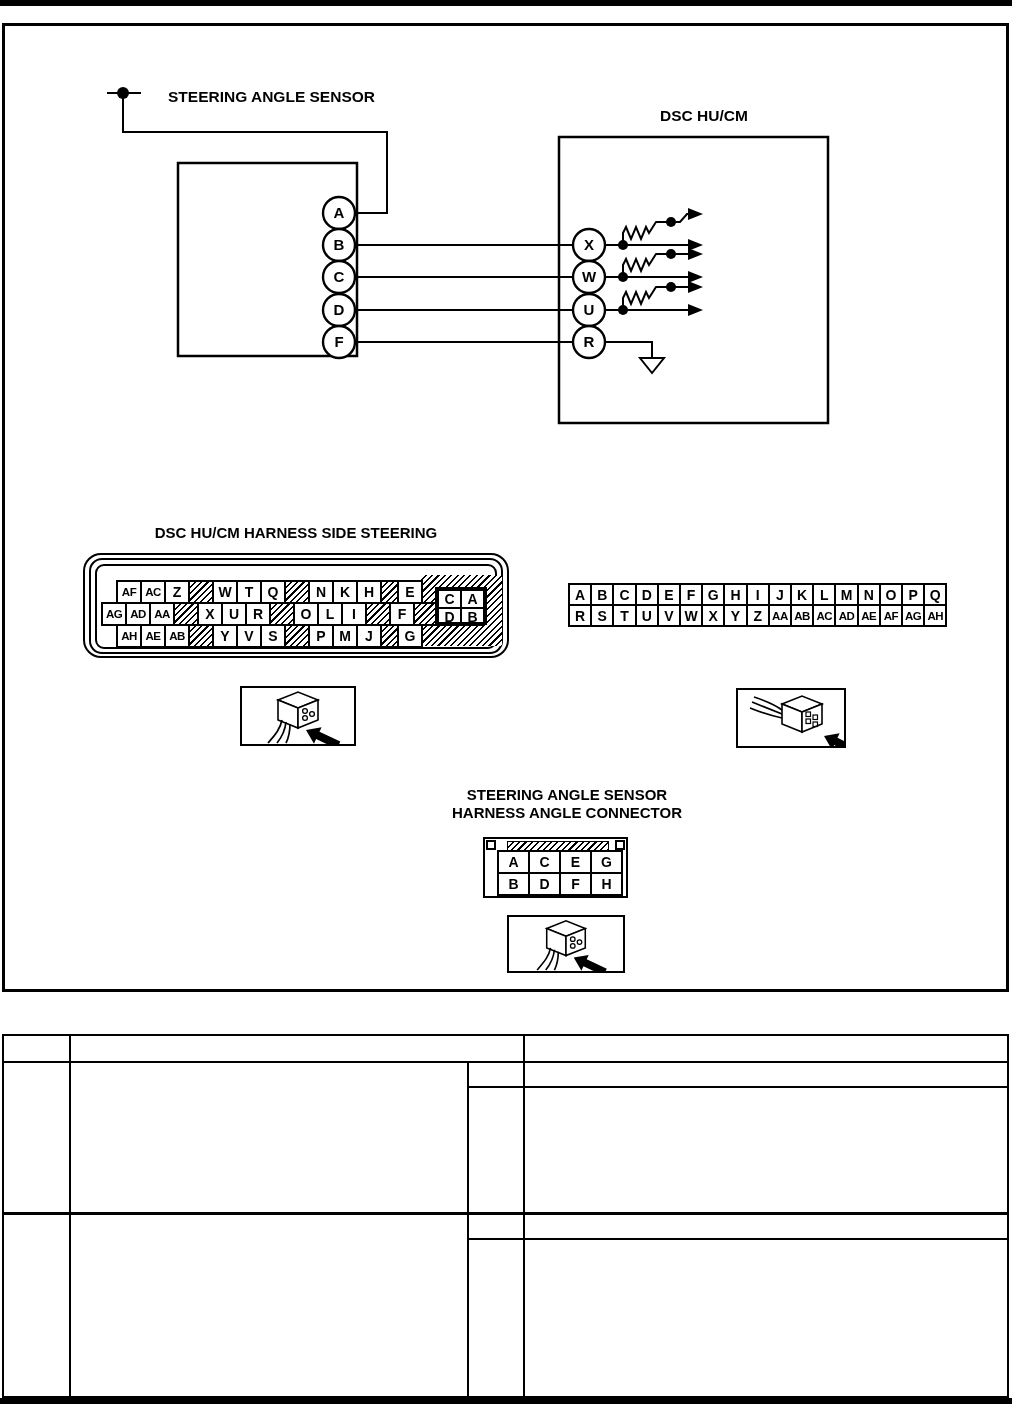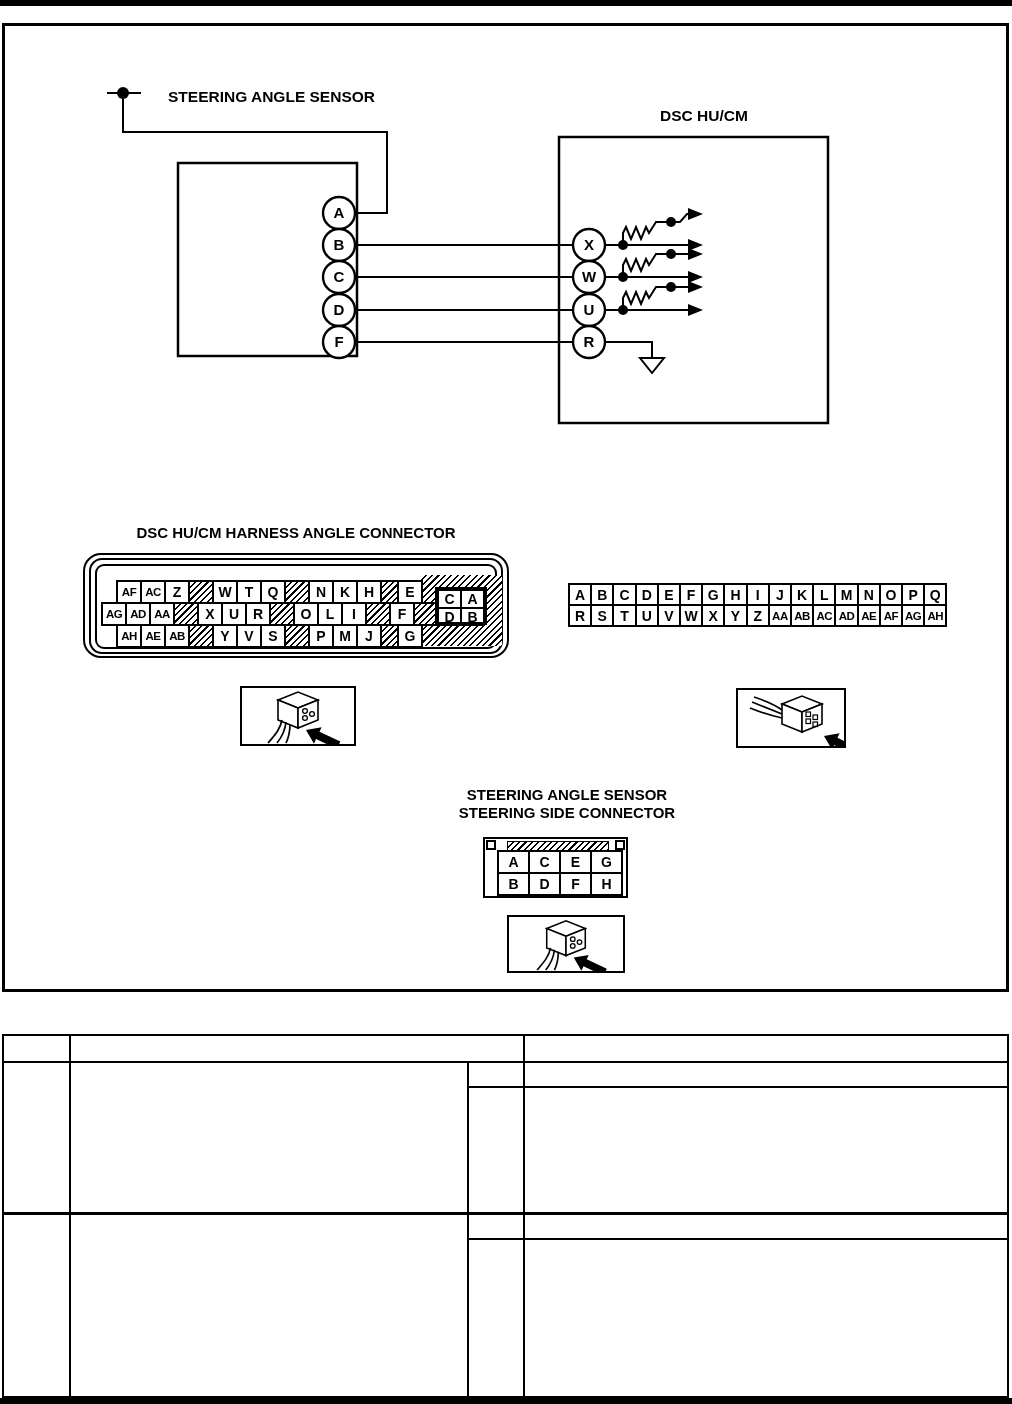--- a/index.html
+++ b/index.html
@@ -136,21 +136,21 @@
     <g>
         <circle class="pin" cx="589" cy="310" r="16"></circle>
         <text class="pin-txt" x="589" y="315">U</text>
       </g>
     <g>
         <circle class="pin" cx="589" cy="342" r="16"></circle>
         <text class="pin-txt" x="589" y="347">R</text>
       </g>
   </svg>
 
-  <div class="title" style="left:83px;top:524px;width:426px;">DSC HU/CM HARNESS ANGLE CONNECTOR</div>
+  <div class="title" style="left:83px;top:524px;width:426px;">DSC HU/CM HARNESS SIDE STEERING</div>
   <div class="conn" style="left:83px;top:553px;width:426px;height:105px;">
     <div class="hr hr1"></div>
     <div class="hr hr2"></div>
     <div class="hr hr3"></div>
     <div class="hatch hatch-region"></div>
     <div id="harness-grid">
         <div class="gcell small" style="left: 33px; top: 27px; width: 26px; height: 24px;">AF</div>
         <div class="gcell small" style="left: 57px; top: 27px; width: 26px; height: 24px;">AC</div>
         <div class="gcell" style="left: 81px; top: 27px; width: 26px; height: 24px;">Z</div>
         <div class="gcell hatch" style="left: 105px; top: 27px; width: 26px; height: 24px;"></div>
@@ -263,21 +263,21 @@
       <rect x="75" y="32" width="4.5" height="4.5" fill="none" stroke="#000" stroke-width="1.2"></rect>
       <path d="M44,20 C36,14 28,11 16,7" fill="none" stroke="#000" stroke-width="1.7"></path>
       <path d="M44,24 C34,20 24,16 14,12" fill="none" stroke="#000" stroke-width="1.7"></path>
       <path d="M44,28 C34,26 22,22 12,18" fill="none" stroke="#000" stroke-width="1.7"></path>
       <polygon points="0,0 13,-9 13,-4 36,-4 36,4 13,4 13,9" fill="#000" transform="translate(86,46) rotate(25)"></polygon>
     </svg>
   </div>
 
   <div class="title" style="left:420px;top:786px;width:294px;">
     <div>STEERING ANGLE SENSOR</div>
-    <div>STEERING SIDE CONNECTOR</div>
+    <div>HARNESS ANGLE CONNECTOR</div>
   </div>
   <div class="sas-house">
     <div class="sas-tab" style="left:1px;"></div>
     <div class="sas-tab" style="right:1px;"></div>
     <div class="hatch sas-strip"></div>
     <div style="position:absolute;left:12px;top:11px;" id="sas-grid">
         <div class="gcell" style="left: 0px; top: 0px; width: 33px; height: 24px;">A</div>
         <div class="gcell" style="left: 31px; top: 0px; width: 33px; height: 24px;">C</div>
         <div class="gcell" style="left: 62px; top: 0px; width: 33px; height: 24px;">E</div>
         <div class="gcell" style="left: 93px; top: 0px; width: 33px; height: 24px;">G</div>

